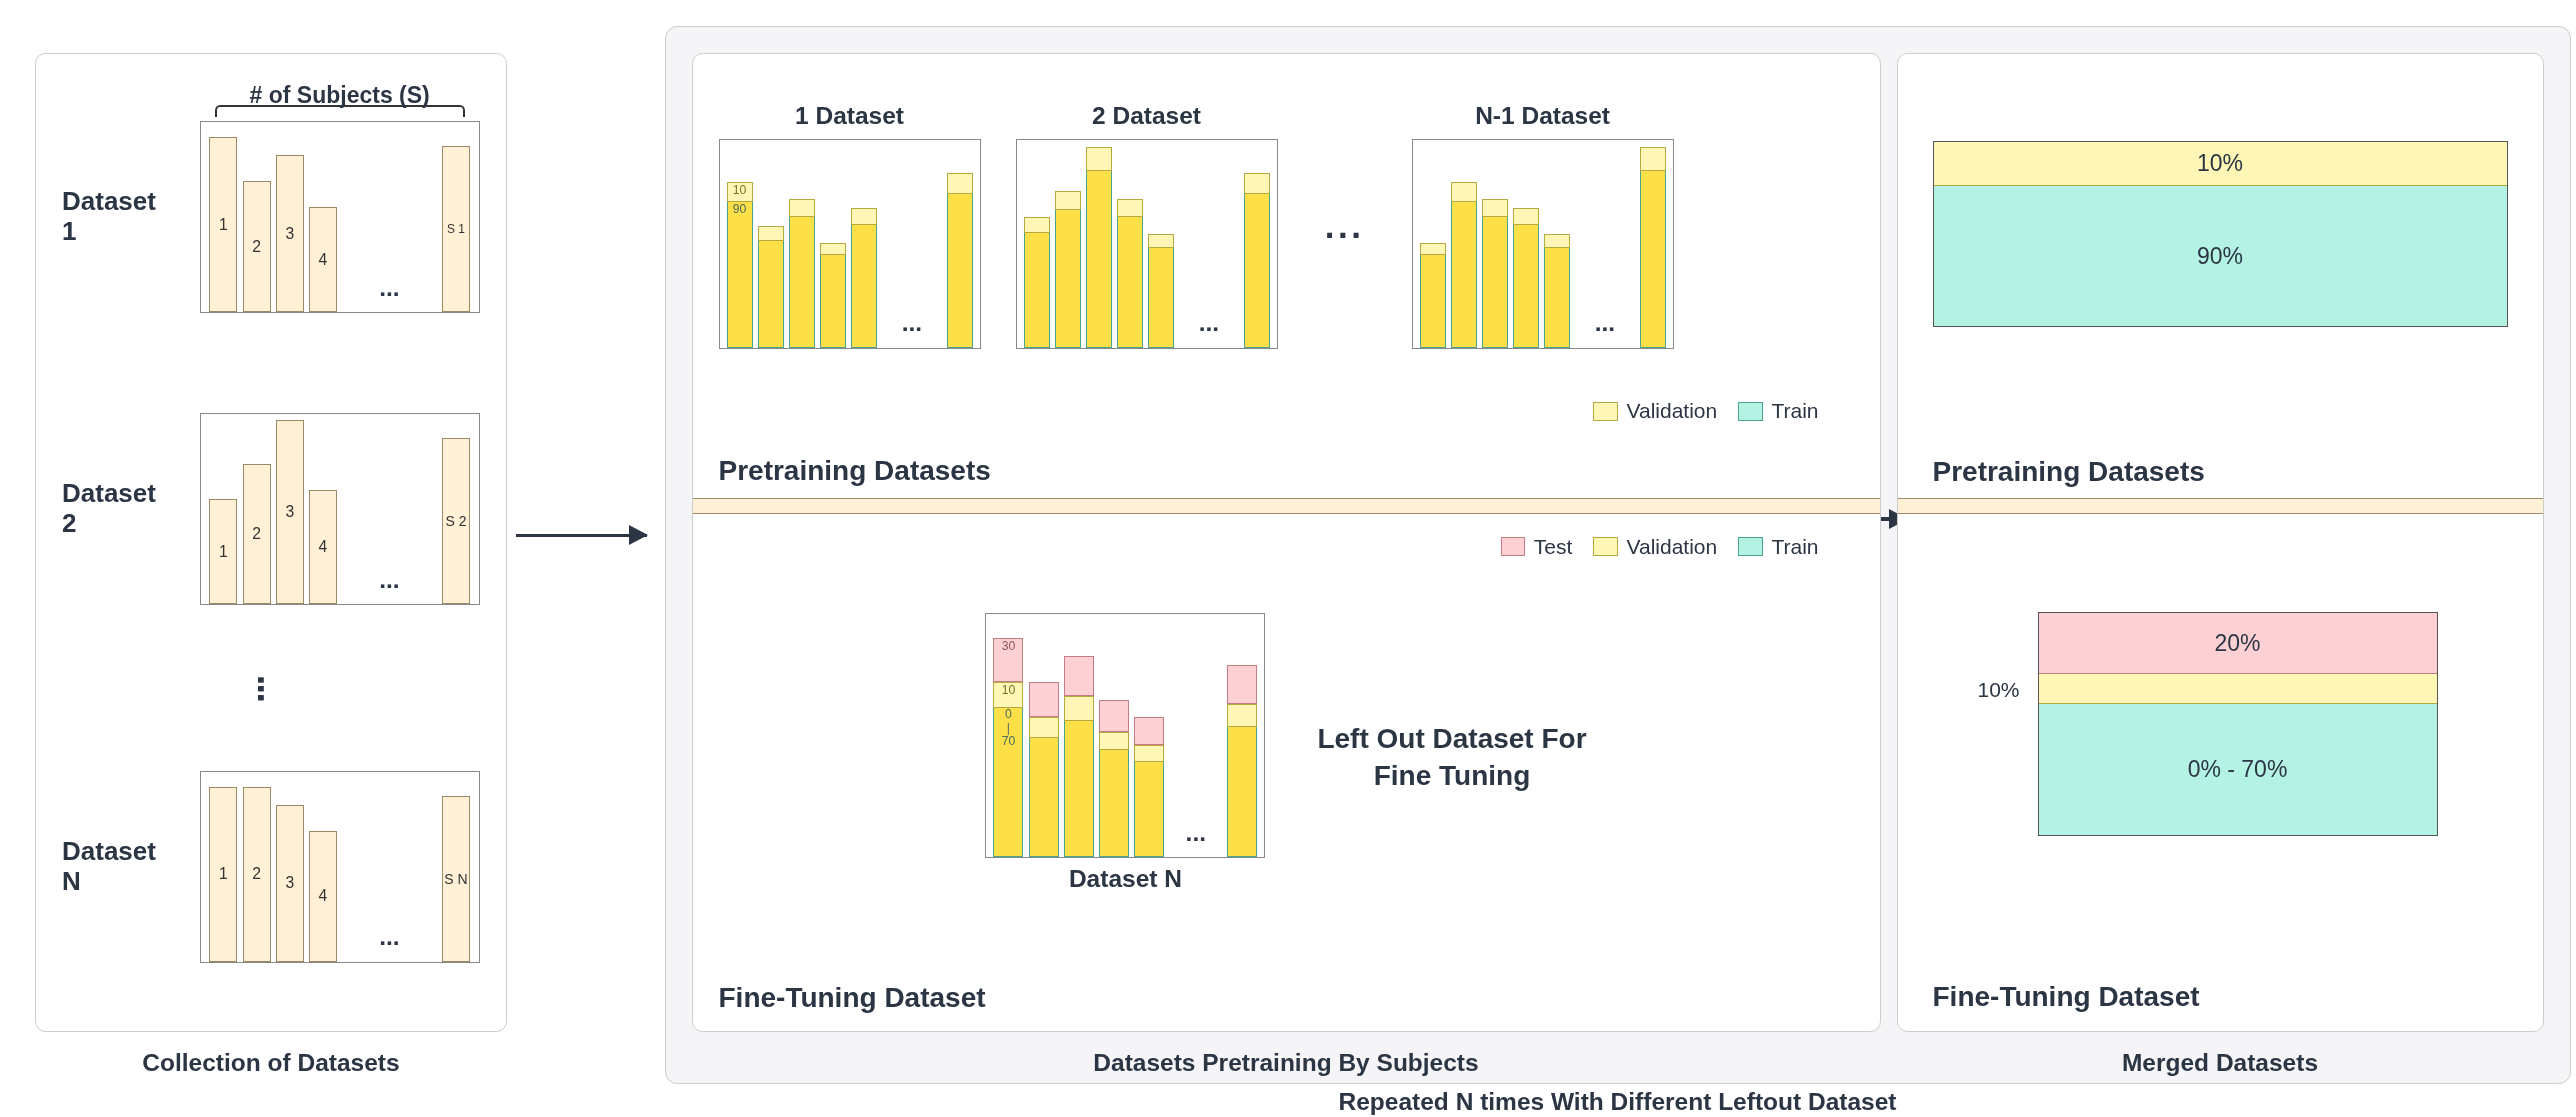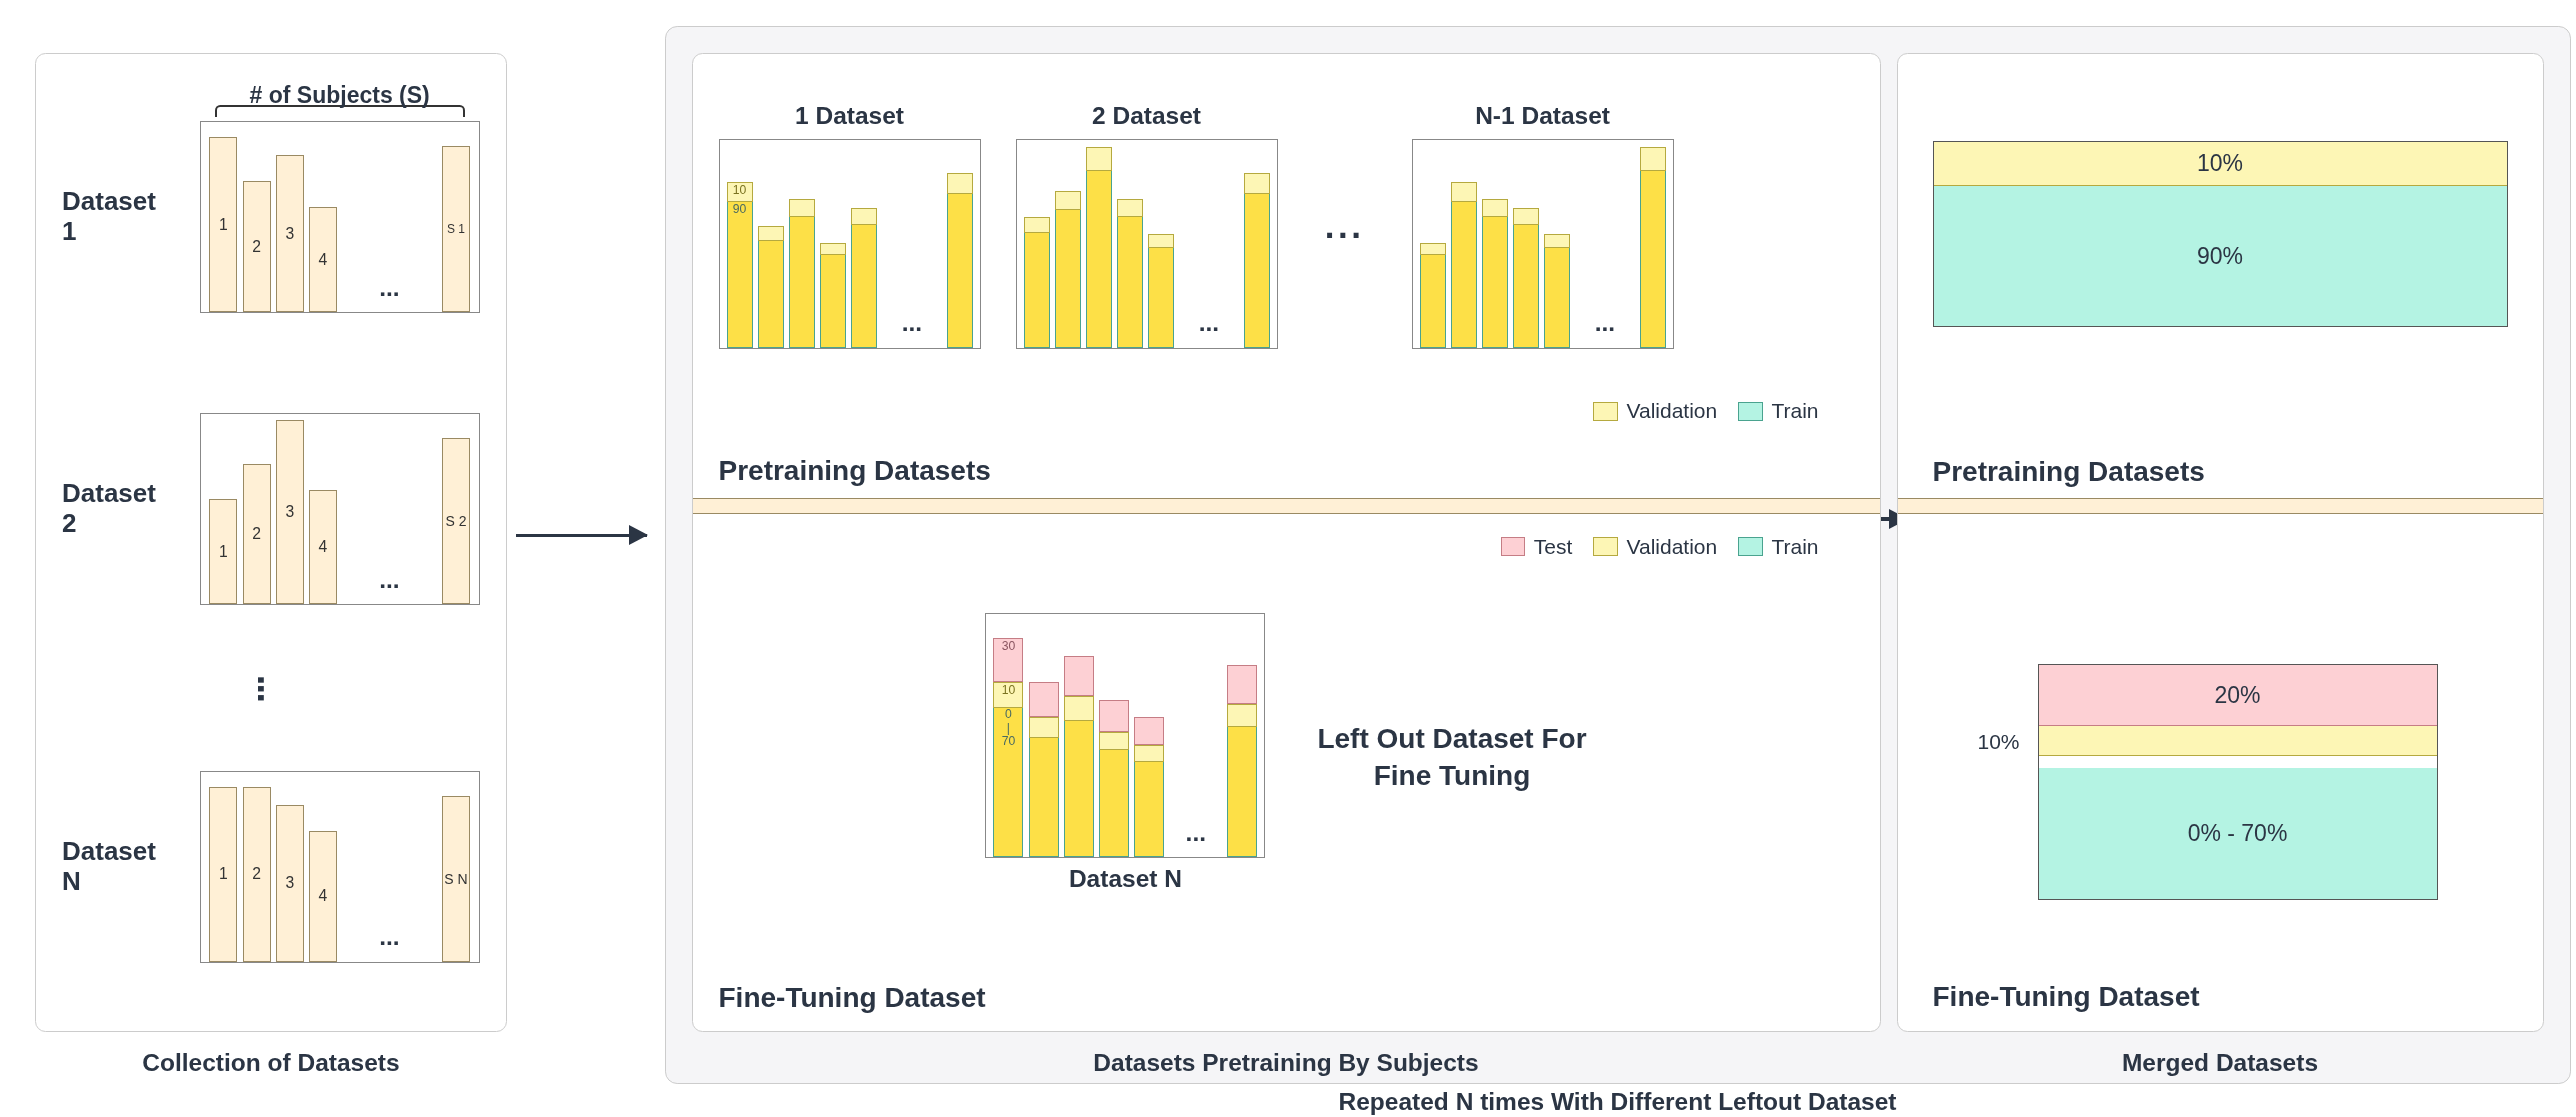--- a/index.html
+++ b/index.html
@@ -287,21 +287,21 @@
     border: 1.7px solid #ccc;
     border-radius: 10.5px;
   }
   .merged .divider-band { top: 444px; }
   .merged-top {
     position: absolute;
     left: 35px; right: 35px; top: 87px;
   }
   .merged-bottom {
     position: absolute;
-    left: 35px; right: 35px; top: 610px;
+    left: 35px; right: 35px; top: 558px;
   }
   .merge-block {
     border: 1.7px solid #555;
     width: 100%;
     display: flex;
     flex-direction: column;
   }
   .merge-row {
     display: flex;
     align-items: center;
@@ -582,21 +582,21 @@
           <div class="merge-row val" style="height:44px;">10%</div>
           <div class="merge-row train" style="height:140px;">90%</div>
         </div>
       </div>
       <div class="section-label" style="top:402px;">Pretraining Datasets</div>
 
       <div class="merged-bottom" style="left:140px; right:105px;">
         <div class="merge-block" style="position:relative;">
           <div class="merge-row test" style="height:61px;">20%</div>
           <div class="merge-row val" style="height:30px;"></div>
-          <div class="merge-row train" style="height:131px;margin-top:12px;">0% - 70%</div>
+          <div class="merge-row train" style="height:131px;">0% - 70%</div>
           <div class="side-pct" style="top:65px;">10%</div>
         </div>
       </div>
       <div class="section-label" style="top:927px;">Fine-Tuning Dataset</div>
     </div>
     <div class="caption" style="position:absolute; right:26px; top:1011px; width:647px;">Merged Datasets</div>
   </div>
 
 </div>
 

